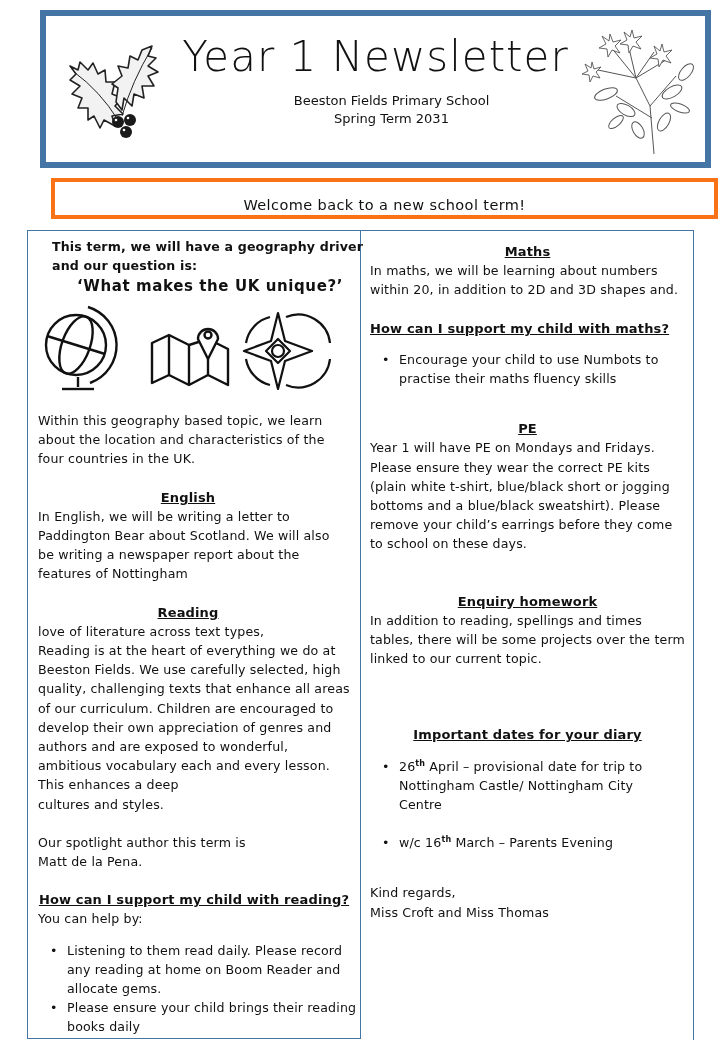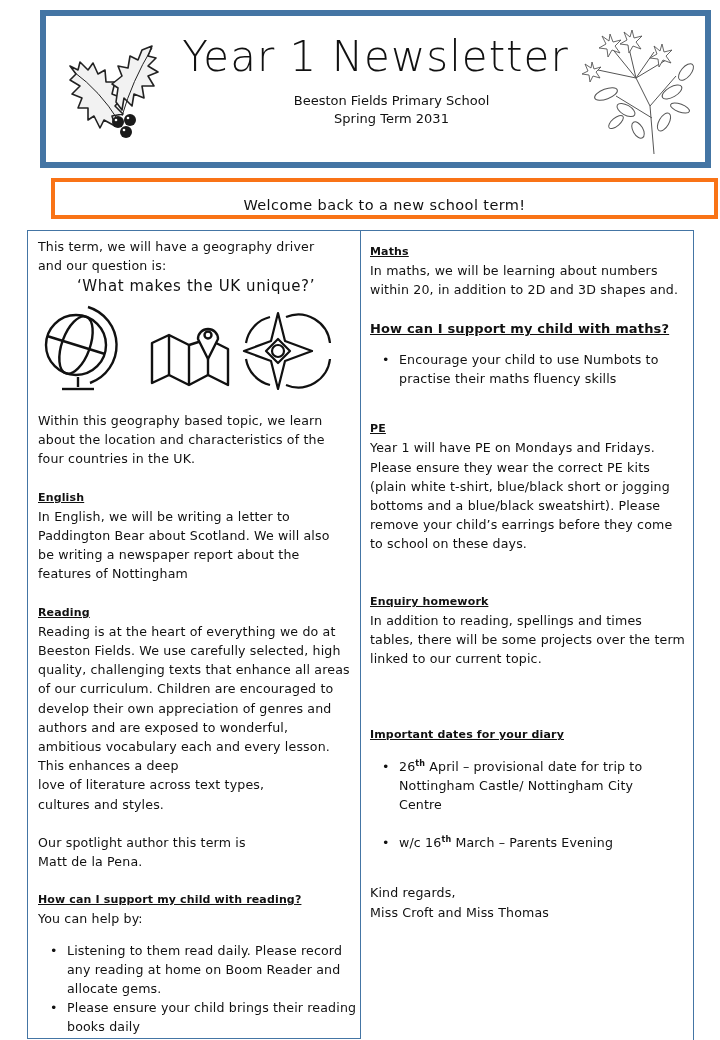--- a/index.html
+++ b/index.html
@@ -21,21 +21,21 @@
              border: 4px solid #f97316; text-align: center; font-size: 14.5px; line-height: 46px;
              letter-spacing: 0.4px; margin-left: 24px; }
 
   
   #left-col { left: 27px; top: 230px; width: 334px; height: 809px; box-sizing: border-box;
               border: 1px solid #4475A4; }
   #right-col { left: 360px; top: 230px; width: 334px; height: 830px; box-sizing: border-box;
                border: 1px solid #4475A4; border-left: none; }
 
   .col-text { font-size: 12.6px; line-height: 19.2px; letter-spacing: 0.15px; }
-  .heading { text-align: left; font-weight: bold; text-decoration: underline; font-size: 11px; }
+  .heading { text-align: center; font-weight: bold; text-decoration: underline; font-size: 13px; }
   .heading-left { font-weight: bold; text-decoration: underline; font-size: 13px; }
   ul.bul { margin: 12px; padding: 0; list-style: none; }
   ul.bul li { position: relative; padding-left: 17px; }
   ul.bul li::before { content: "\2022"; position: absolute; left: 0; top: 0; }
   .quote { text-align: center; font-size: 15px; letter-spacing: 0.6px; margin-top: 2px; }
   sup { font-size: 8px; line-height: 0; font-weight: bold; }
 
   #icons { left: 10px; top: 72px; width: 310px; height: 92px; }
 </style>
 </head>
@@ -93,21 +93,21 @@
       <path d="M56 4 L58 12 L66 10 L60 16 L65 23 L57 20 L53 27 L52 19 L44 18 L51 14 L48 6 L54 11 Z"></path>
       <path d="M86 18 L88 26 L96 24 L90 30 L95 37 L87 34 L83 41 L82 33 L74 32 L81 28 L78 20 L84 25 Z"></path>
       <path d="M16 36 L18 43 L25 41 L20 46 L24 52 L17 50 L14 56 L13 49 L6 48 L12 45 L9 38 L15 42 Z"></path>
     </g>
   </svg>
 </div>
 
 <div id="welcome" class="abs">Welcome back to a new school term!</div>
 
 <div id="left-col" class="abs col-text">
-  <div style="position:absolute; left:10px; top:6px; width:316px;">
+  <div style="position:absolute; left:24px; top:6px; width:316px;font-weight:bold;">
     <div>This term, we will have a geography driver</div>
     <div>and our question is:</div>
     <div class="quote">‘What makes the UK unique?’</div>
   </div>
 
   <svg id="icons" class="abs" viewBox="0 0 310 92">
     <g fill="none" stroke="#111" stroke-width="2.4">
       <circle cx="38" cy="42" r="30"></circle>
       <ellipse cx="38" cy="42" rx="14" ry="30" transform="rotate(20 38 42)"></ellipse>
       <line x1="9" y1="33" x2="67" y2="51"></line>
@@ -134,22 +134,22 @@
     </g>
   </svg>
 
   <div style="position:absolute; left:10px; top:180px; width:300px;">
     <div>Within this geography based topic, we learn about the location and characteristics of the four countries in the UK.</div>
     <div style="height:19px;"></div>
     <div class="heading">English</div>
     <div style="width:305px;">In English, we will be writing a letter to Paddington Bear about Scotland. We will also be writing a newspaper report about the features of Nottingham</div>
     <div style="height:19px;"></div>
     <div class="heading">Reading</div>
+    <div>love of literature across text types,</div>
     <div style="width:312px;">Reading is at the heart of everything we do at Beeston Fields. We use carefully selected, high quality, challenging texts that enhance all areas of our curriculum. Children are encouraged to develop their own appreciation of genres and authors and are exposed to wonderful, ambitious vocabulary each and every lesson. This enhances a deep</div>
-    <div>love of literature across text types,</div>
     <div>cultures and styles.</div>
     <div style="height:19px;"></div>
     <div>Our spotlight author this term is</div>
     <div>Matt de la Pena.</div>
     <div style="height:19px;"></div>
     <div class="heading" style="width:312px;">How can I support my child with reading?</div>
     <div>You can help by:</div>
     <ul class="bul" style="width:312px;">
       <li>Listening to them read daily. Please record any reading at home on Boom Reader and allocate gems.</li>
       <li>Please ensure your child brings their reading books daily</li>

